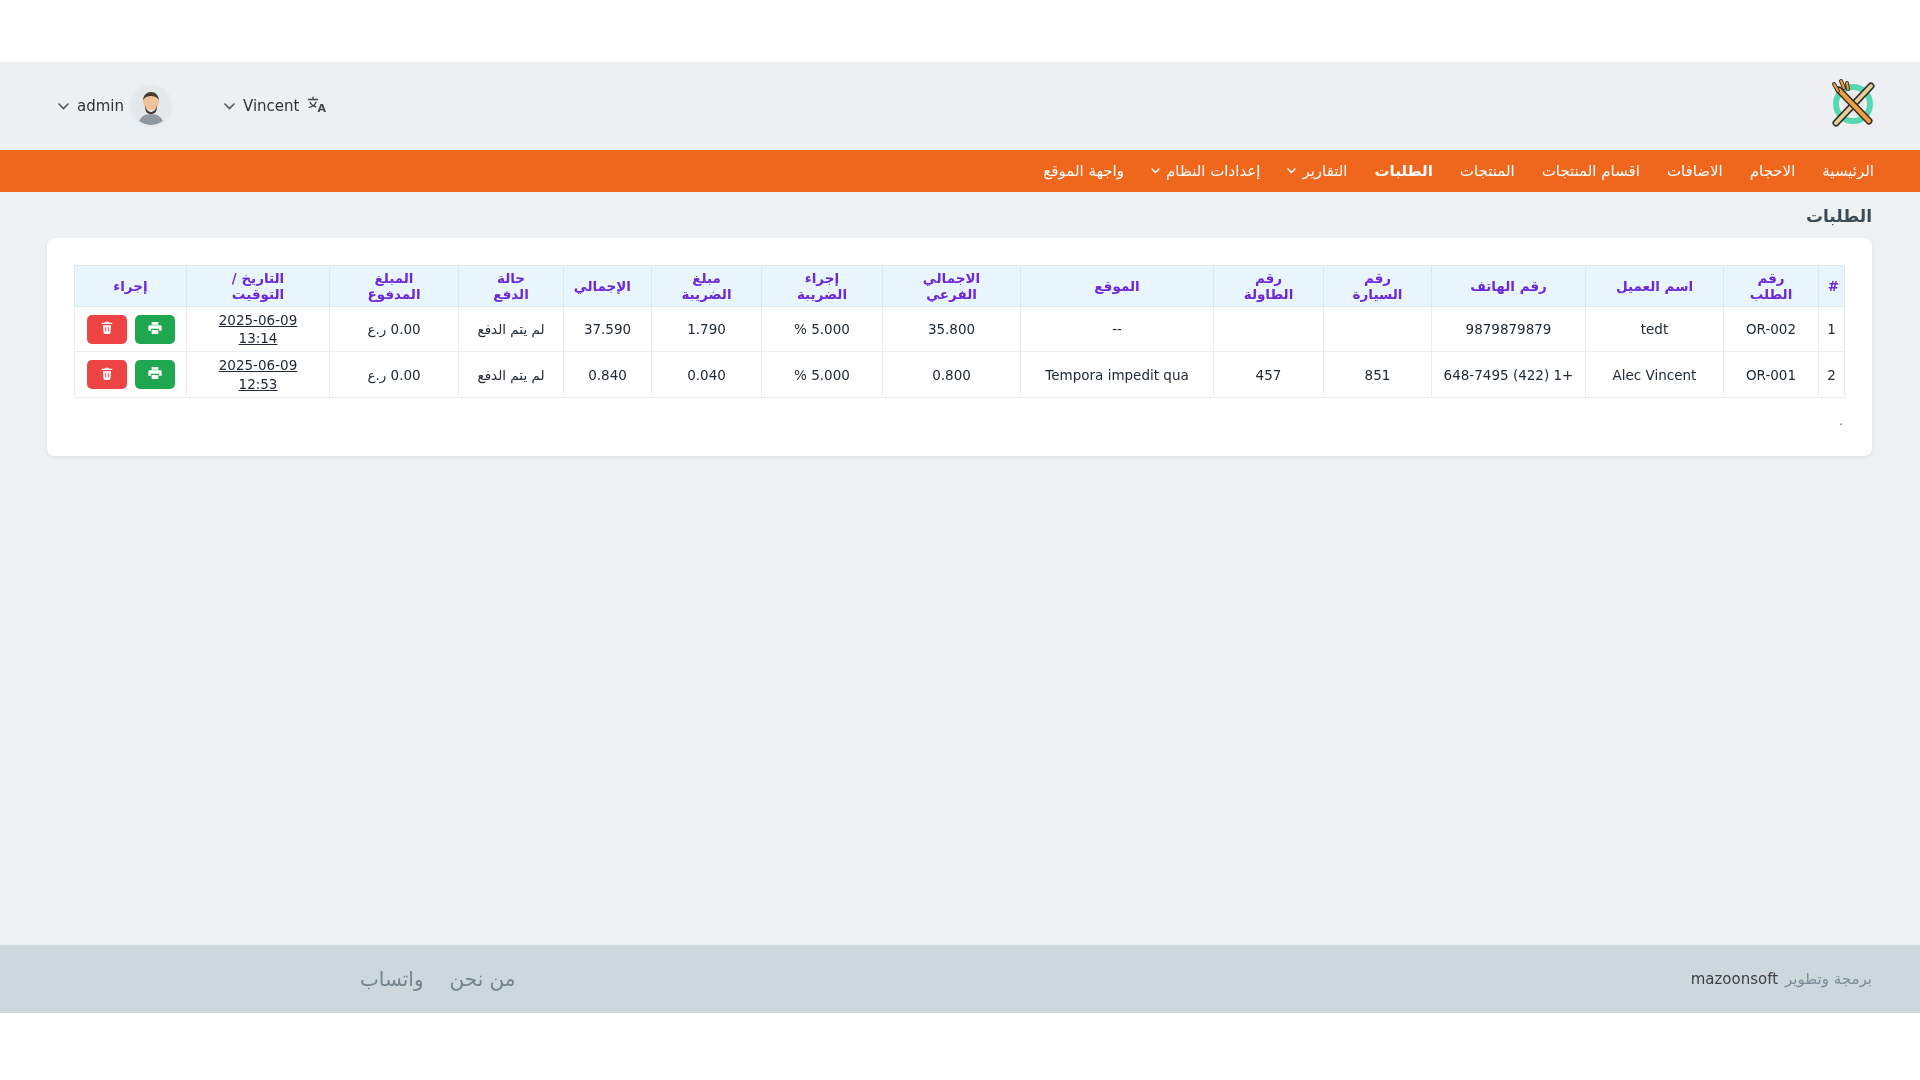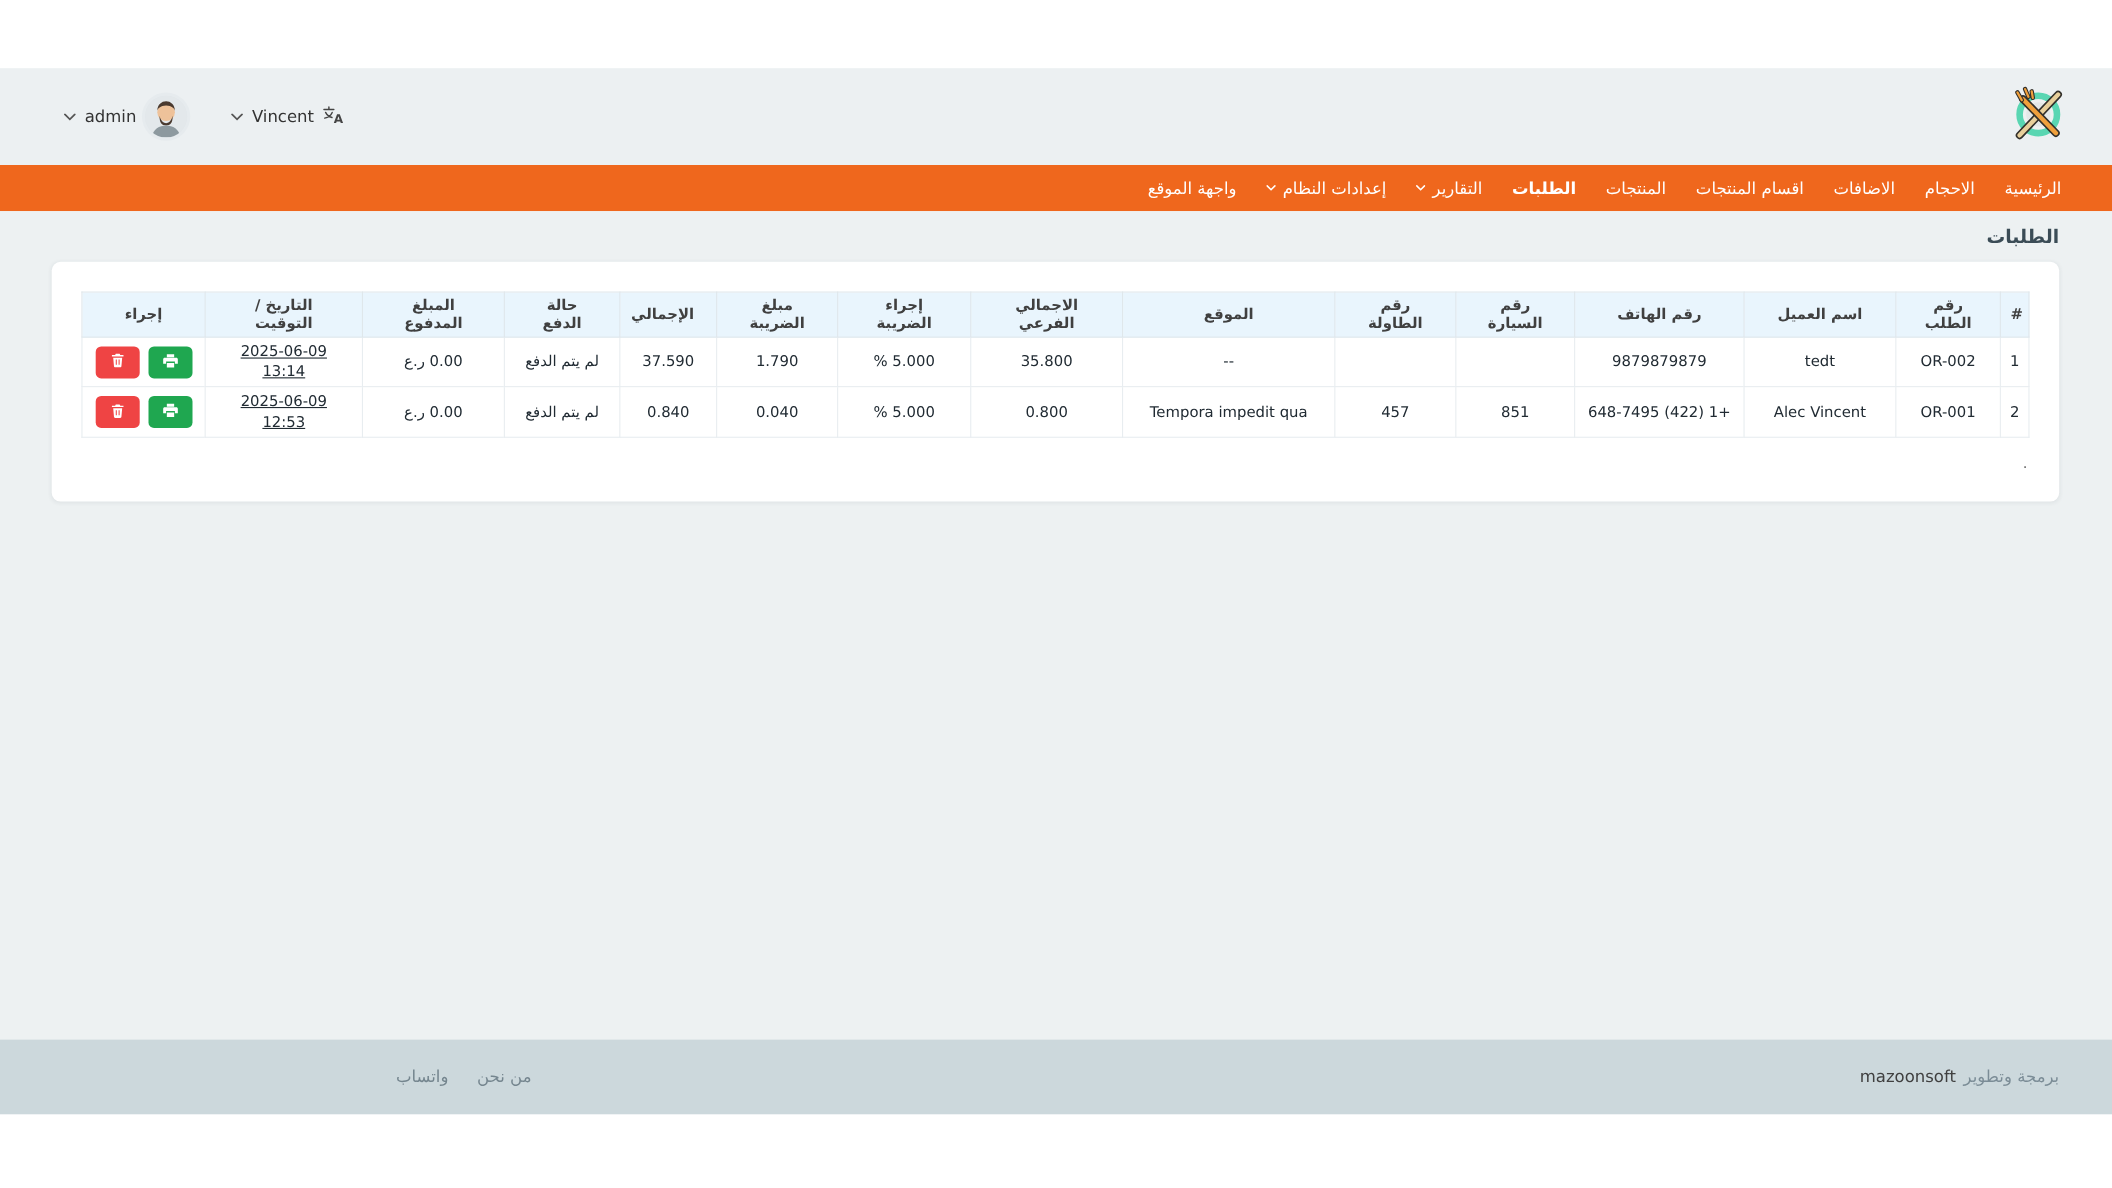--- a/index.html
+++ b/index.html
@@ -2,51 +2,51 @@
 <html lang="ar"><head>
 <meta charset="utf-8">
 <style>
   * { margin:0; padding:0; box-sizing:border-box; }
   html,body { width:1920px; height:1080px; background:#fff; font-family:"DejaVu Sans", sans-serif; }
   .page { position:relative; width:1920px; height:1080px; overflow:hidden; background:#fff; }
 
   
   .topstrip { height:62px; background:#fff; }
   .header { height:88px; background:#ecf0f2; display:flex; align-items:center; justify-content:space-between; padding:0 20px 0 58px; }
-  .header-left { display:flex; align-items:center; gap:40px; }
+  .header-left { display:flex; align-items:center; gap:54px; }
   .menu-btn { display:flex; align-items:center; gap:8px; cursor:pointer; color:#333; font-size:15px; }
   .caret { display:inline-flex; }
   .avatar { width:38px; height:38px; border-radius:50%; overflow:hidden; background:#dfe5e9; box-shadow:0 0 0 3px #e6ebee; }
   .logo { margin-right:18px; }
 
   
   .nav { height:42px; background:#ef671d; display:flex; align-items:center; padding:0 46px; gap:27px; }
   .nav-item { color:#fff; font-size:15px; text-decoration:none; display:flex; align-items:center; gap:6px; white-space:nowrap; cursor:pointer; }
   .nav-item.active { font-weight:bold; }
   .nav-caret svg { display:block; }
 
   
   .main { height:753px; background:#edf1f2; padding:14px 48px 0 47px; }
   .page-title { font-size:17px; font-weight:bold; color:#3b4c56; text-align:right; margin-bottom:12px; }
   .card { position:relative; background:#fff; border-radius:8px; box-shadow:0 1px 4px rgba(30,40,50,.07); height:218px; padding:27px; }
   .stray-dot { position:absolute; right:29px; top:176px; color:#555; font-size:12px; }
 
   table { width:100%; border-collapse:collapse; table-layout:fixed; }
-  th { background:#e9f5fd; border:1px solid #dfe7eb; font-size:13.5px; font-weight:bold; color:#404040; padding:4px 20px; height:28px; text-align:center; }
+  th { background:#e9f5fd; border:1px solid #dfe7eb; font-size:13.5px; font-weight:bold; color:#6d28d9; padding:4px 20px; height:28px; text-align:center; }
   td { background:#fff; border:1px solid #e8edf0; font-size:13.5px; color:#212b33; padding:4px 5px; height:45px; text-align:center; vertical-align:middle; }
   .dt { width:86px; margin:0 auto; line-height:1.35;text-decoration:underline; }
   .actions { display:flex; justify-content:center; align-items:center; gap:8px; }
   .btn { width:40px; height:29px; border:none; border-radius:5px; display:flex; align-items:center; justify-content:center; cursor:pointer; }
   .btn-del { background:#ef4444; }
   .btn-print { background:#1fa750; }
 
   
   .footer { position:relative; height:68px; background:#ccd8dc; }
   .footer-links { position:absolute; left:360px; top:0; height:68px; display:flex; flex-direction:row-reverse; align-items:center; gap:26px; }
-  .footer-link { color:#74858e; font-size:15px; text-decoration:none; cursor:pointer; }
+  .footer-link { color:#74858e; font-size:20px; text-decoration:none; cursor:pointer; }
   .credit { position:absolute; right:48px; top:0; height:68px; display:flex; align-items:center; gap:7px; direction:rtl; font-size:15px; color:#7b8c96; }
   .credit a { color:#404040; text-decoration:none; }
   .bottomstrip { height:67px; background:#fff; }
 </style>
 </head>
 <body>
 
 <div class="page">
 
   <div class="topstrip"></div>

